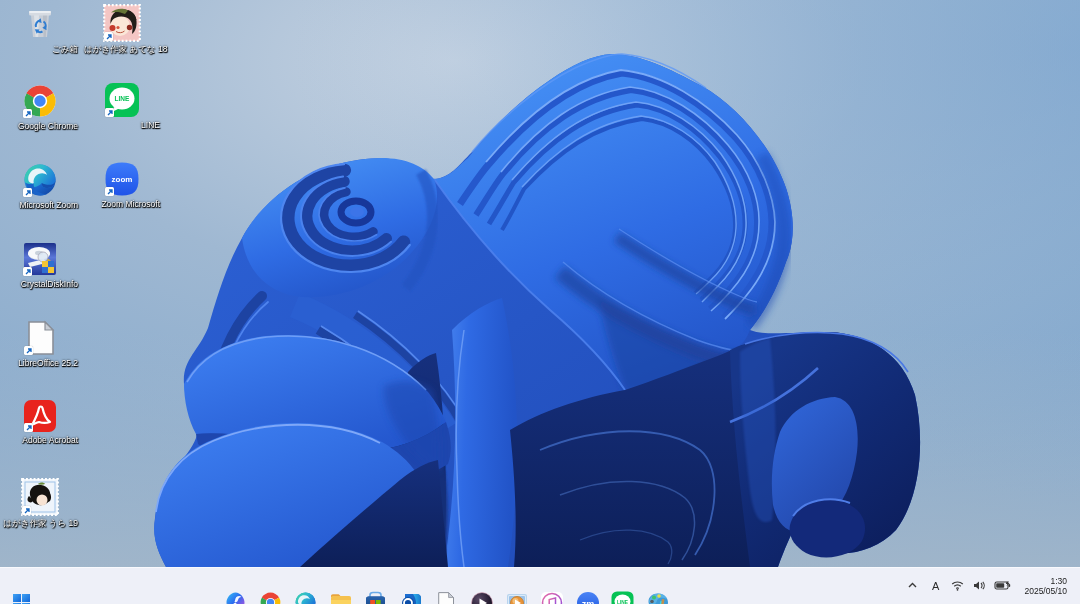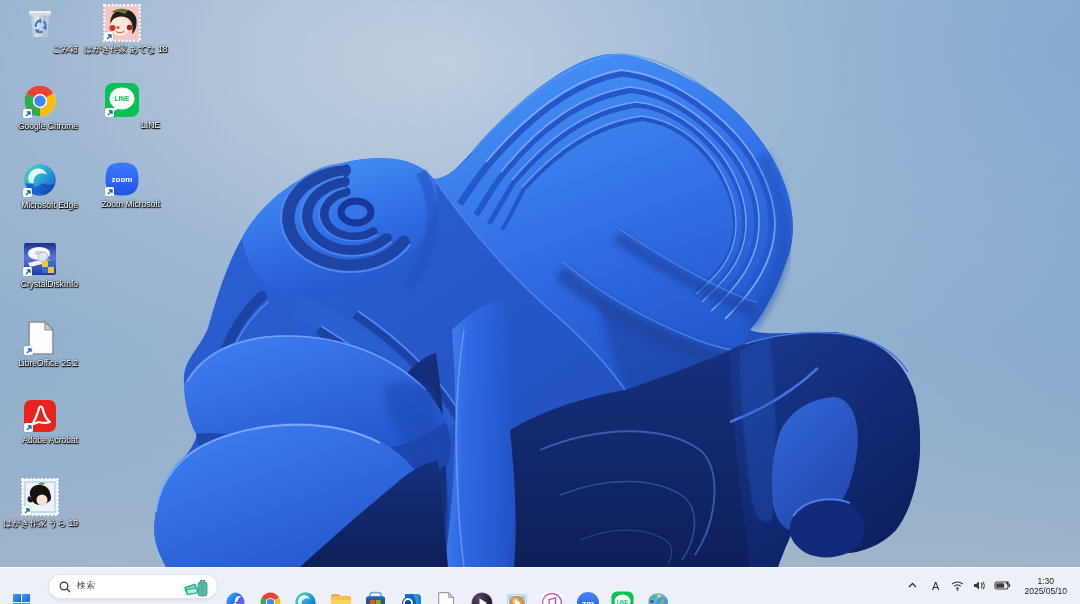--- a/index.html
+++ b/index.html
@@ -8,21 +8,21 @@
 .ico svg.main{display:block;margin:0 auto;}
 .lbl{margin-top:3px;font-size:8.5px;line-height:9px;color:#fff;white-space:nowrap;
 text-shadow:0 1px 1px #000,0 0 2px #000,1px 1px 1px #000;}
 .sc{position:absolute;width:9px;height:9px;background:#fff;border-radius:1.5px;
 box-shadow:0 0 1px rgba(0,0,0,.4);}
 .sc svg{display:block;margin:1.5px auto 0;}
 #bar{position:absolute;left:0;top:567px;width:1080px;height:37px;
 background:#eef0f8;border-top:1px solid #f8f9fd;box-sizing:border-box;}
 #bar .tic{position:absolute;top:16px;height:37px;display:flex;align-items:center;justify-content:flex-start;}
 #tray{position:absolute;right:0;top:567px;height:37px;display:flex;align-items:center;color:#1b1b1b;}
-#clock{font-size:8.5px;text-align:center;line-height:10px;margin-right:13px;margin-left:9px;}
+#clock{font-size:8.5px;text-align:right;line-height:10px;margin-right:13px;margin-left:9px;}
 </style></head>
 <body>
 <svg id="wall" viewBox="0 0 1080 604">
 <defs>
 <radialGradient id="bgr" cx="0.42" cy="0.10" r="1.0">
  <stop offset="0" stop-color="#c6d3e2"></stop>
         <stop offset="0.38" stop-color="#9fb8d2"></stop>
  <stop offset="1" stop-color="#7aa2c9"></stop>
 </radialGradient>
 <linearGradient id="bgl" x1="0" y1="0" x2="0" y2="1">
@@ -168,43 +168,20 @@
 C792,532 784,550 778,567 L750,567 C740,490 732,420 730,350 Z"></path>
 <path fill="none" stroke="#4a78e4" stroke-width="1.6" d="M745,344 C775,334 812,330 842,334 C872,338 896,352 908,372"></path>
 <path fill="none" stroke="#4572dc" stroke-width="2.6" d="M730,422 C762,410 792,392 818,368"></path>
 <path filter="url(#soft1)" fill="#2c5ccc" opacity="0.35" d="M740,352 C752,344 762,340 770,338 C776,400 778,460 772,520 C762,526 754,520 750,490 C744,440 740,395 740,352 Z"></path>
 <path fill="url(#gTongue)" d="M780,432 C790,410 812,398 835,397 C854,400 860,424 857,452
 C852,492 836,518 812,527 C792,538 778,528 773,505 C770,478 773,452 780,432 Z"></path>
 <path fill="#13297a" d="M790,525 C795,505 818,496 840,501 C862,507 870,524 862,541 C852,557 824,562 806,553 C794,546 788,536 790,525 Z"></path>
 <path fill="none" stroke="#4f7de8" stroke-width="2" d="M793,516 C804,500 830,495 850,503"></path>
 </svg>
 <div id="bar">
-    <div style="position:absolute;left:48px;top:6px;width:170px;height:25px;background:#fff;
-border:1px solid #e2e5ee;border-radius:13px;box-sizing:border-box;box-shadow:0 1px 2px rgba(0,0,0,0.08);">
-<svg style="position:absolute;left:10px;top:6px" width="12" height="12" viewBox="0 0 12 12">
-<circle cx="5" cy="5" r="3.8" fill="none" stroke="#3a3a3a" stroke-width="1.3"></circle>
-        <path d="M8,8 L11,11" stroke="#3a3a3a" stroke-width="1.3"></path>
-      </svg>
-<span style="position:absolute;left:28px;top:5px;font-size:8.5px;color:#4a4a4a;letter-spacing:1px;">検索</span>
-<svg style="position:absolute;right:8px;top:2px" width="26" height="21" viewBox="0 0 26 21">
-<g transform="rotate(-18 8 12)">
-          <rect x="2" y="8" width="12" height="7" rx="1" fill="#2fa98c"></rect>
-          <rect x="3.5" y="9.5" width="9" height="4" fill="#8fd8c4"></rect>
-        </g>
-<g transform="rotate(-10 9 14)">
-          <rect x="3" y="11" width="12" height="6.5" rx="1" fill="#37b894"></rect>
-          <rect x="4.5" y="12.5" width="9" height="3.5" fill="#bfe8db"></rect>
-        </g>
-<rect x="15" y="5" width="9" height="14" rx="2.5" fill="#4fb3a4"></rect>
-<rect x="15" y="5" width="9" height="14" rx="2.5" fill="none" stroke="#3b9385" stroke-width="0.8"></rect>
-<path d="M17.5,5 L17.5,3.5 L21.5,3.5 L21.5,5" stroke="#3b9385" stroke-width="1.2" fill="none"></path>
-<line x1="17" y1="6" x2="17" y2="18" stroke="#63c4b5" stroke-width="1"></line>
-        <line x1="22" y1="6" x2="22" y2="18" stroke="#63c4b5" stroke-width="1"></line>
-</svg>
-    </div>
     <div class="tic" style="left:13px;width:24px">
       <svg width="17" height="17" viewBox="0 0 17 17">
 <defs>
           <linearGradient id="wg" x1="0" y1="0" x2="1" y2="1">
             <stop offset="0" stop-color="#3fa3f5"></stop>
             <stop offset="1" stop-color="#1266d8"></stop>
           </linearGradient>
         </defs>
 <rect x="0" y="0" width="8" height="8" fill="url(#wg)"></rect>
         <rect x="9" y="0" width="8" height="8" fill="url(#wg)"></rect>
@@ -502,21 +479,21 @@
 <path d="M2.5,18 C2.5,9.4 9.4,2.5 18,2.5 C26.6,2.5 33.5,9.4 33.5,17.5 C33.5,23 30.5,26 25.5,26 C21.5,26 19.5,24 19.8,21 C17,24.5 12,26 8,24 C4.5,22.3 2.5,20.5 2.5,18 Z" fill="url(#edg2)"></path>
 <path d="M19.8,21 C19.5,24 21.5,26 25.5,26 C30.5,26 33.5,23 33.5,17.5 C33.5,21 31,22.8 27.5,22.8 C24,22.8 21.5,22 19.8,21 Z" fill="#1550b0"></path>
 <path d="M10,30.8 C14,33.6 20,34.3 25,32 C20.5,32.3 16,30.5 13.5,27.5 C12,25.7 11.3,23.5 11.8,21.3 C9,22.5 6,22.3 4,21 C5,25 7,28.7 10,30.8 Z" fill="#1a63c8"></path>
 <path d="M11.8,21.3 C10.9,17.2 13.2,13.5 16.5,12 C20,10.5 23,11.2 25,13 C23.5,8 18.5,5.5 13.8,6.8 C9,8.2 5.8,12.8 6.3,17.8 C6.6,20 8.5,21.8 11.8,21.3 Z" fill="#f2f8fb" opacity="0.95"></path>
 </svg>
       <span class="sc" style="left:21px;top:26px">
         <svg width="6" height="6" viewBox="0 0 6 6">
           <path d="M1,5 L5,1 M2,1 L5,1 L5,4" stroke="#1565c0" stroke-width="1.3" fill="none"></path>
         </svg>
       </span>
-      <div class="lbl">Microsoft Edge</div>
+      <div class="lbl">Microsoft Zoom</div>
     </div>
 <div class="ico" style="left:84px;top:161px">
       <svg class="main" width="36" height="36" viewBox="0 0 36 36">
 <defs>
           <linearGradient id="zmg" x1="0" y1="0" x2="0" y2="1">
             <stop offset="0" stop-color="#3d7bfa"></stop>
             <stop offset="1" stop-color="#1f53e8"></stop>
           </linearGradient>
         </defs>
 <path d="M18,1.5 C30,1.5 34.5,6 34.5,18 C34.5,30 30,34.5 18,34.5 C6,34.5 1.5,30 1.5,18 C1.5,6 6,1.5 18,1.5 Z" fill="url(#zmg)"></path>

